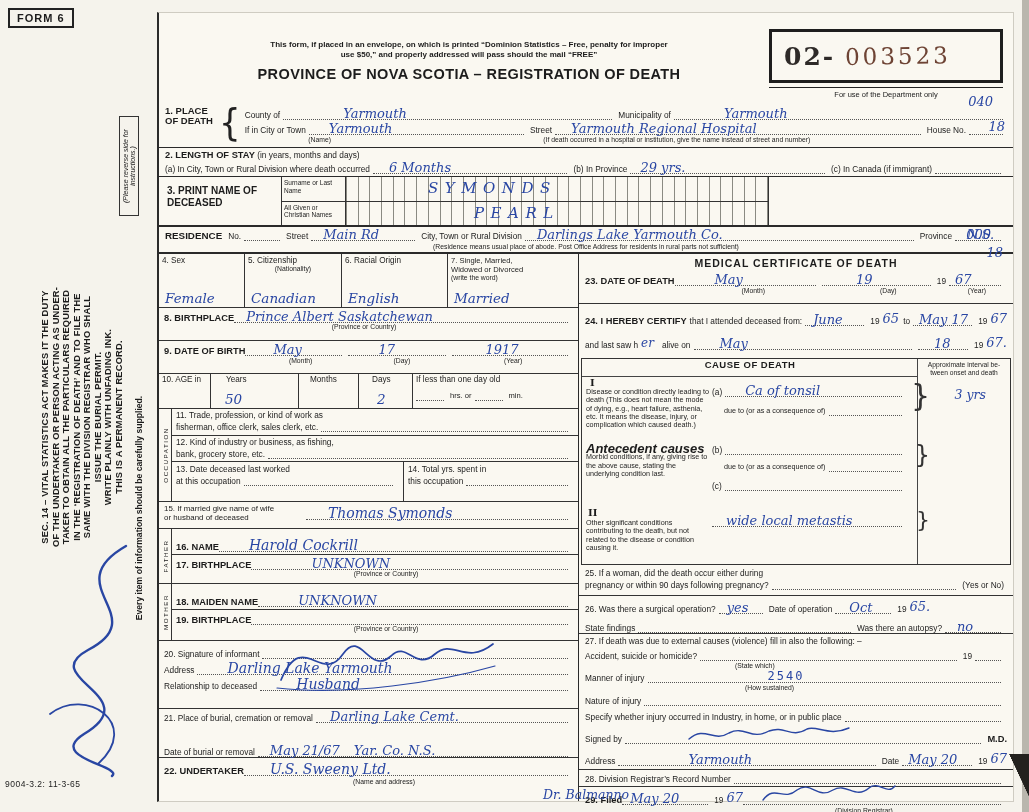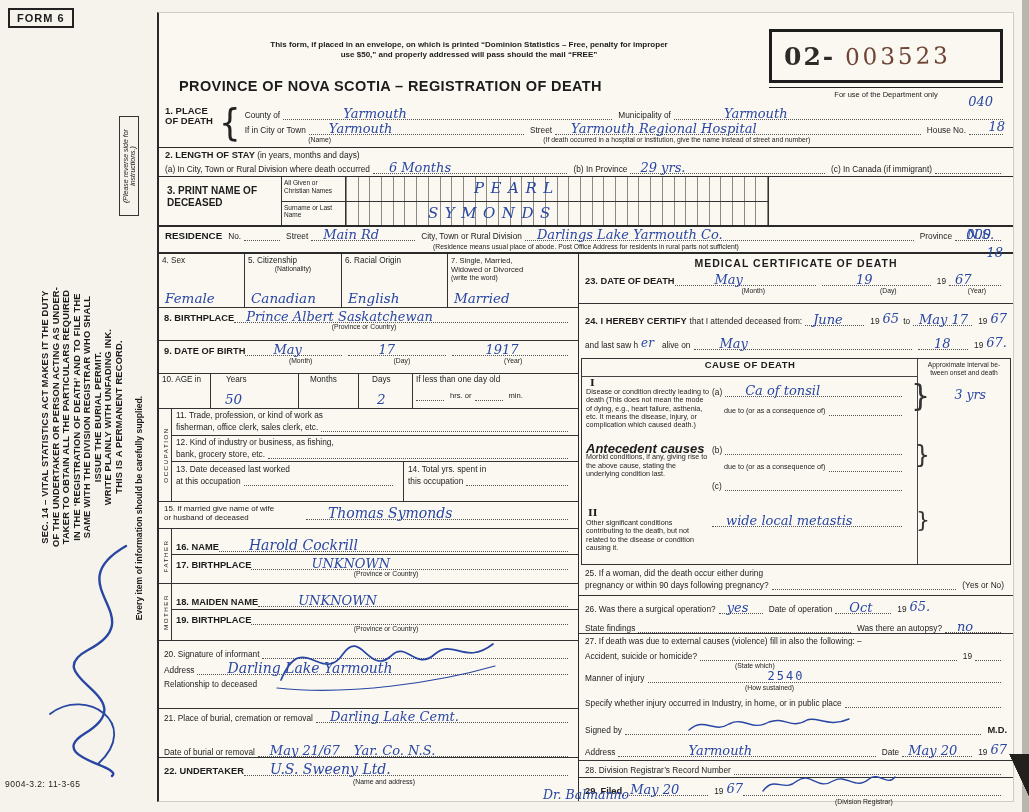--- a/index.html
+++ b/index.html
@@ -14,21 +14,21 @@
 .form6{position:absolute;left:8px;top:8px;border:2px solid #222;padding:2px 7px;font-size:11px;font-weight:bold;letter-spacing:1px;background:#f5f3ec}
 .sec14{position:absolute;left:40px;top:788px;width:742px;transform:rotate(-90deg);transform-origin:0 0;font-size:9.3px;font-weight:bold;line-height:10.5px;letter-spacing:.2px;text-align:center}
 .every-item{position:absolute;left:134px;top:786px;width:556px;transform:rotate(-90deg);transform-origin:0 0;font-size:8.6px;font-weight:bold;text-align:center}
 .reverse-box{position:absolute;left:119px;top:216px;width:100px;transform:rotate(-90deg);transform-origin:0 0;border:1px solid #333;font-size:7px;font-style:italic;text-align:center;padding:2px 1px;background:#f5f3ec}
 .footer-code{position:absolute;left:5px;top:779px;font-size:8.5px;letter-spacing:.5px}
 .left-scrawl{position:absolute;left:26px;top:538px}
 .dr-note{position:absolute;left:543px;top:787px;font-size:12.5px}
 .form{position:absolute;left:157px;top:12px;width:857px;height:790px;border-left:2px solid #2a2a2a;border-top:1px solid #cfccc2;border-right:1px solid #cfccc2;border-bottom:1px solid #cfccc2;background:#faf8f1;font-size:8.3px;display:flex;flex-direction:column}
 .hdr{position:relative;height:88px;flex:0 0 auto}
 .env{margin:27px 0 0 40px;width:540px;text-align:center;font-size:8px;font-weight:bold;line-height:9.5px}
-.title{margin:19px 0 0 20px;width:580px;font-size:14.5px;font-weight:bold;letter-spacing:.4px}
+.title{margin:7px 0 0 20px;width:580px;text-align:center;font-size:14.5px;font-weight:bold;letter-spacing:.4px}
 .serialbox{position:absolute;top:16px;right:10px;width:234px;height:54px;border:3px solid #1e1e1e;display:flex;align-items:center;padding-left:12px;background:#faf8f1}
 .serial-pre{font-size:25px;font-weight:bold;font-family:"DejaVu Serif",serif;letter-spacing:2px;color:#2e2a28}
 .serial-num{font-size:23px;font-family:"DejaVu Serif",serif;letter-spacing:3px;color:#6e4435;margin-left:10px;transform:rotate(-1deg)}
 .deptline{position:absolute;top:74px;right:10px;width:234px;border-top:1.5px solid #222;text-align:center;font-size:7.5px;padding-top:2px}
 .dept{position:absolute;font-size:13px}
 .d1{top:81px;right:20px}.d2{top:106px;right:8px}.d3{top:214px;right:22px}.d4{top:232px;right:10px}
 .frow{display:flex;align-items:flex-end}
 .lab{white-space:nowrap;padding-right:3px;font-size:8.3px;line-height:10px}
 .fill{flex:1 1 auto;border-bottom:1px dotted #555;position:relative;height:12px;margin-right:6px;min-width:16px}
 .fill>.hw{position:absolute;bottom:-1px;left:12px;font-size:13px;line-height:13px;white-space:nowrap}
@@ -211,29 +211,29 @@
           </span>
         <span class="lab">(c) In Canada (if immigrant)</span>
         <span class="fill" style="flex:0 0 66px"></span>
       </div>
     </div>
 
     <div class="sec3">
       <div class="s3lab">3. PRINT NAME OF DECEASED</div>
       <div class="s3tab">
         <div class="srow">
+          <div class="slab">Surname or Last Name</div>
+          <div class="sgrid">
+            <span class="hw" style="left:82px">SYMONDS</span>
+          </div>
+        </div>
+        <div class="srow">
           <div class="slab">All Given or Christian Names</div>
           <div class="sgrid">
             <span class="hw" style="left:128px">PEARL</span>
-          </div>
-        </div>
-        <div class="srow">
-          <div class="slab">Surname or Last Name</div>
-          <div class="sgrid">
-            <span class="hw" style="left:82px">SYMONDS</span>
           </div>
         </div>
       </div>
       <div style="flex:1"></div>
     </div>
 
     <div class="res">
       <div class="frow">
         <span class="bl" style="font-size:9.8px">RESIDENCE</span>
         <span class="lab" style="margin-left:6px">No.</span>
@@ -436,20 +436,23 @@
             <span class="fill"></span>
           </div>
           <div class="frow">
             <span class="lab">Address</span>
             <span class="fill">
                 <span class="hw" style="left:30px;font-size:14px">Darling Lake   Yarmouth</span>
               </span>
           </div>
           <div class="frow">
             <span class="lab">Relationship to deceased</span>
+            <span class="fill">
+                <span class="hw" style="left:36px;font-size:14px">Husband</span>
+              </span>
           </div>
         </div>
 
         <div class="r21">
           <div class="frow">
             <span class="lab">21. Place of burial, cremation or removal</span>
             <span class="fill">
                 <span class="hw" style="left:14px">Darling Lake Cemt.</span>
               </span>
           </div>
@@ -631,20 +634,24 @@
           <div class="frow" style="margin-top:1px">
             <span class="lab">Manner of injury</span>
             <span class="fill">
                 <span class="hw stamp" style="left:120px;position:absolute;bottom:-1px;font-size:12px">2540</span>
               </span>
           </div>
           <div class="subrow">
               <span style="flex:0 0 160px"></span>
               <span>(How sustained)</span>
             </div>
+          <div class="frow" style="margin-top:2px">
+            <span class="lab">Nature of injury</span>
+            <span class="fill"></span>
+          </div>
           <div class="frow" style="margin-top:4px">
             <span class="lab">Specify whether injury occurred in Industry, in home, or in public place</span>
             <span class="fill"></span>
           </div>
         </div>
 
         <div class="rsigned">
           <span class="lab">Signed by</span>
           <span class="fill">
             <svg width="170" height="22" style="position:absolute;left:60px;bottom:-2px">

